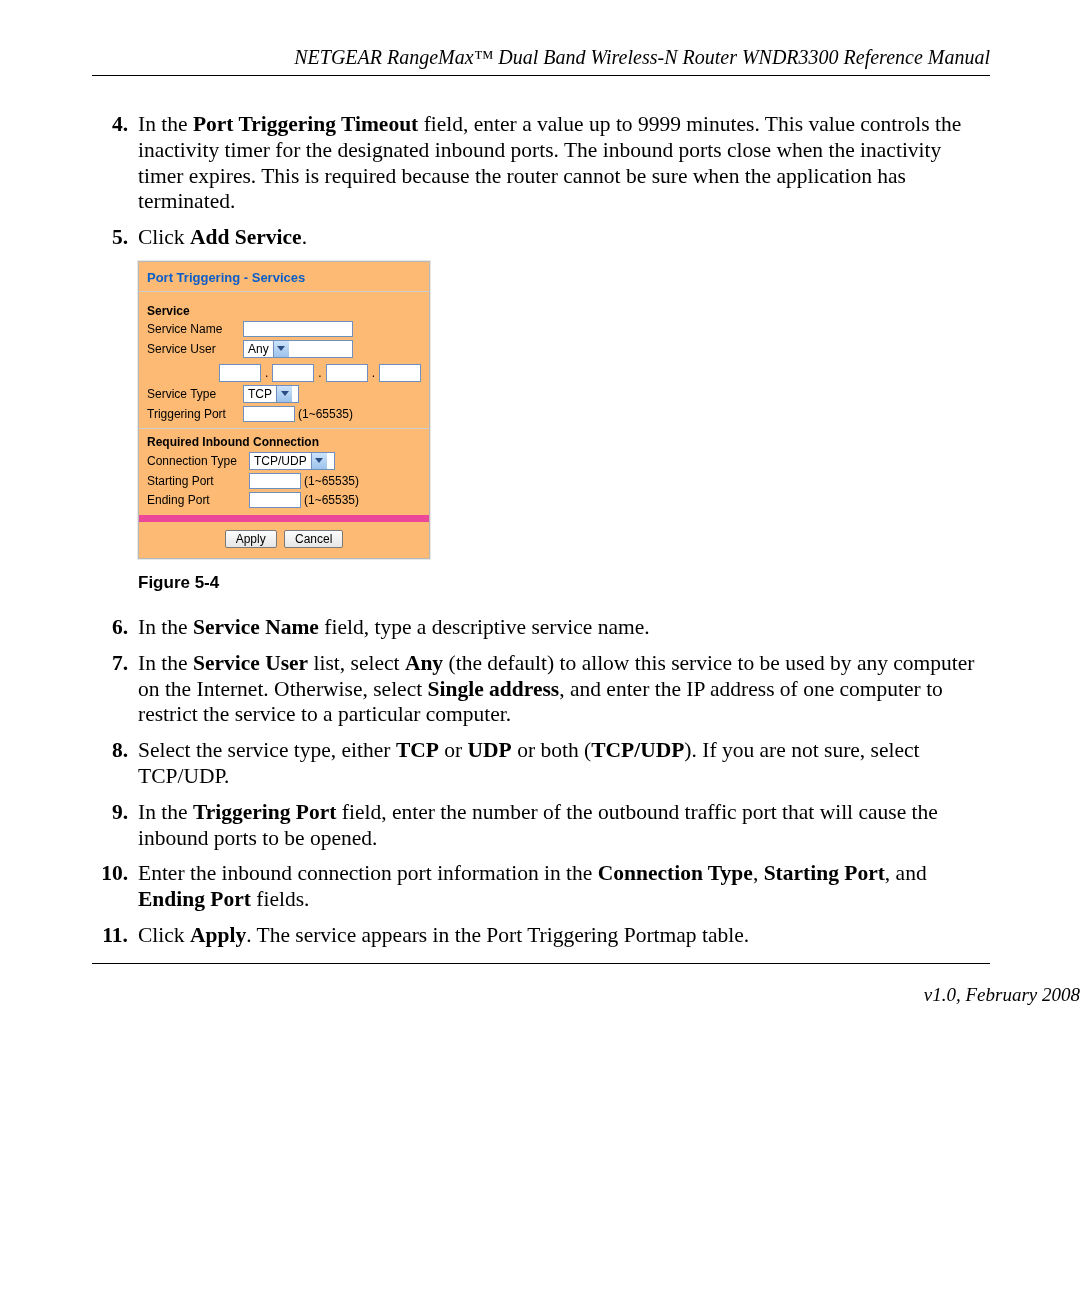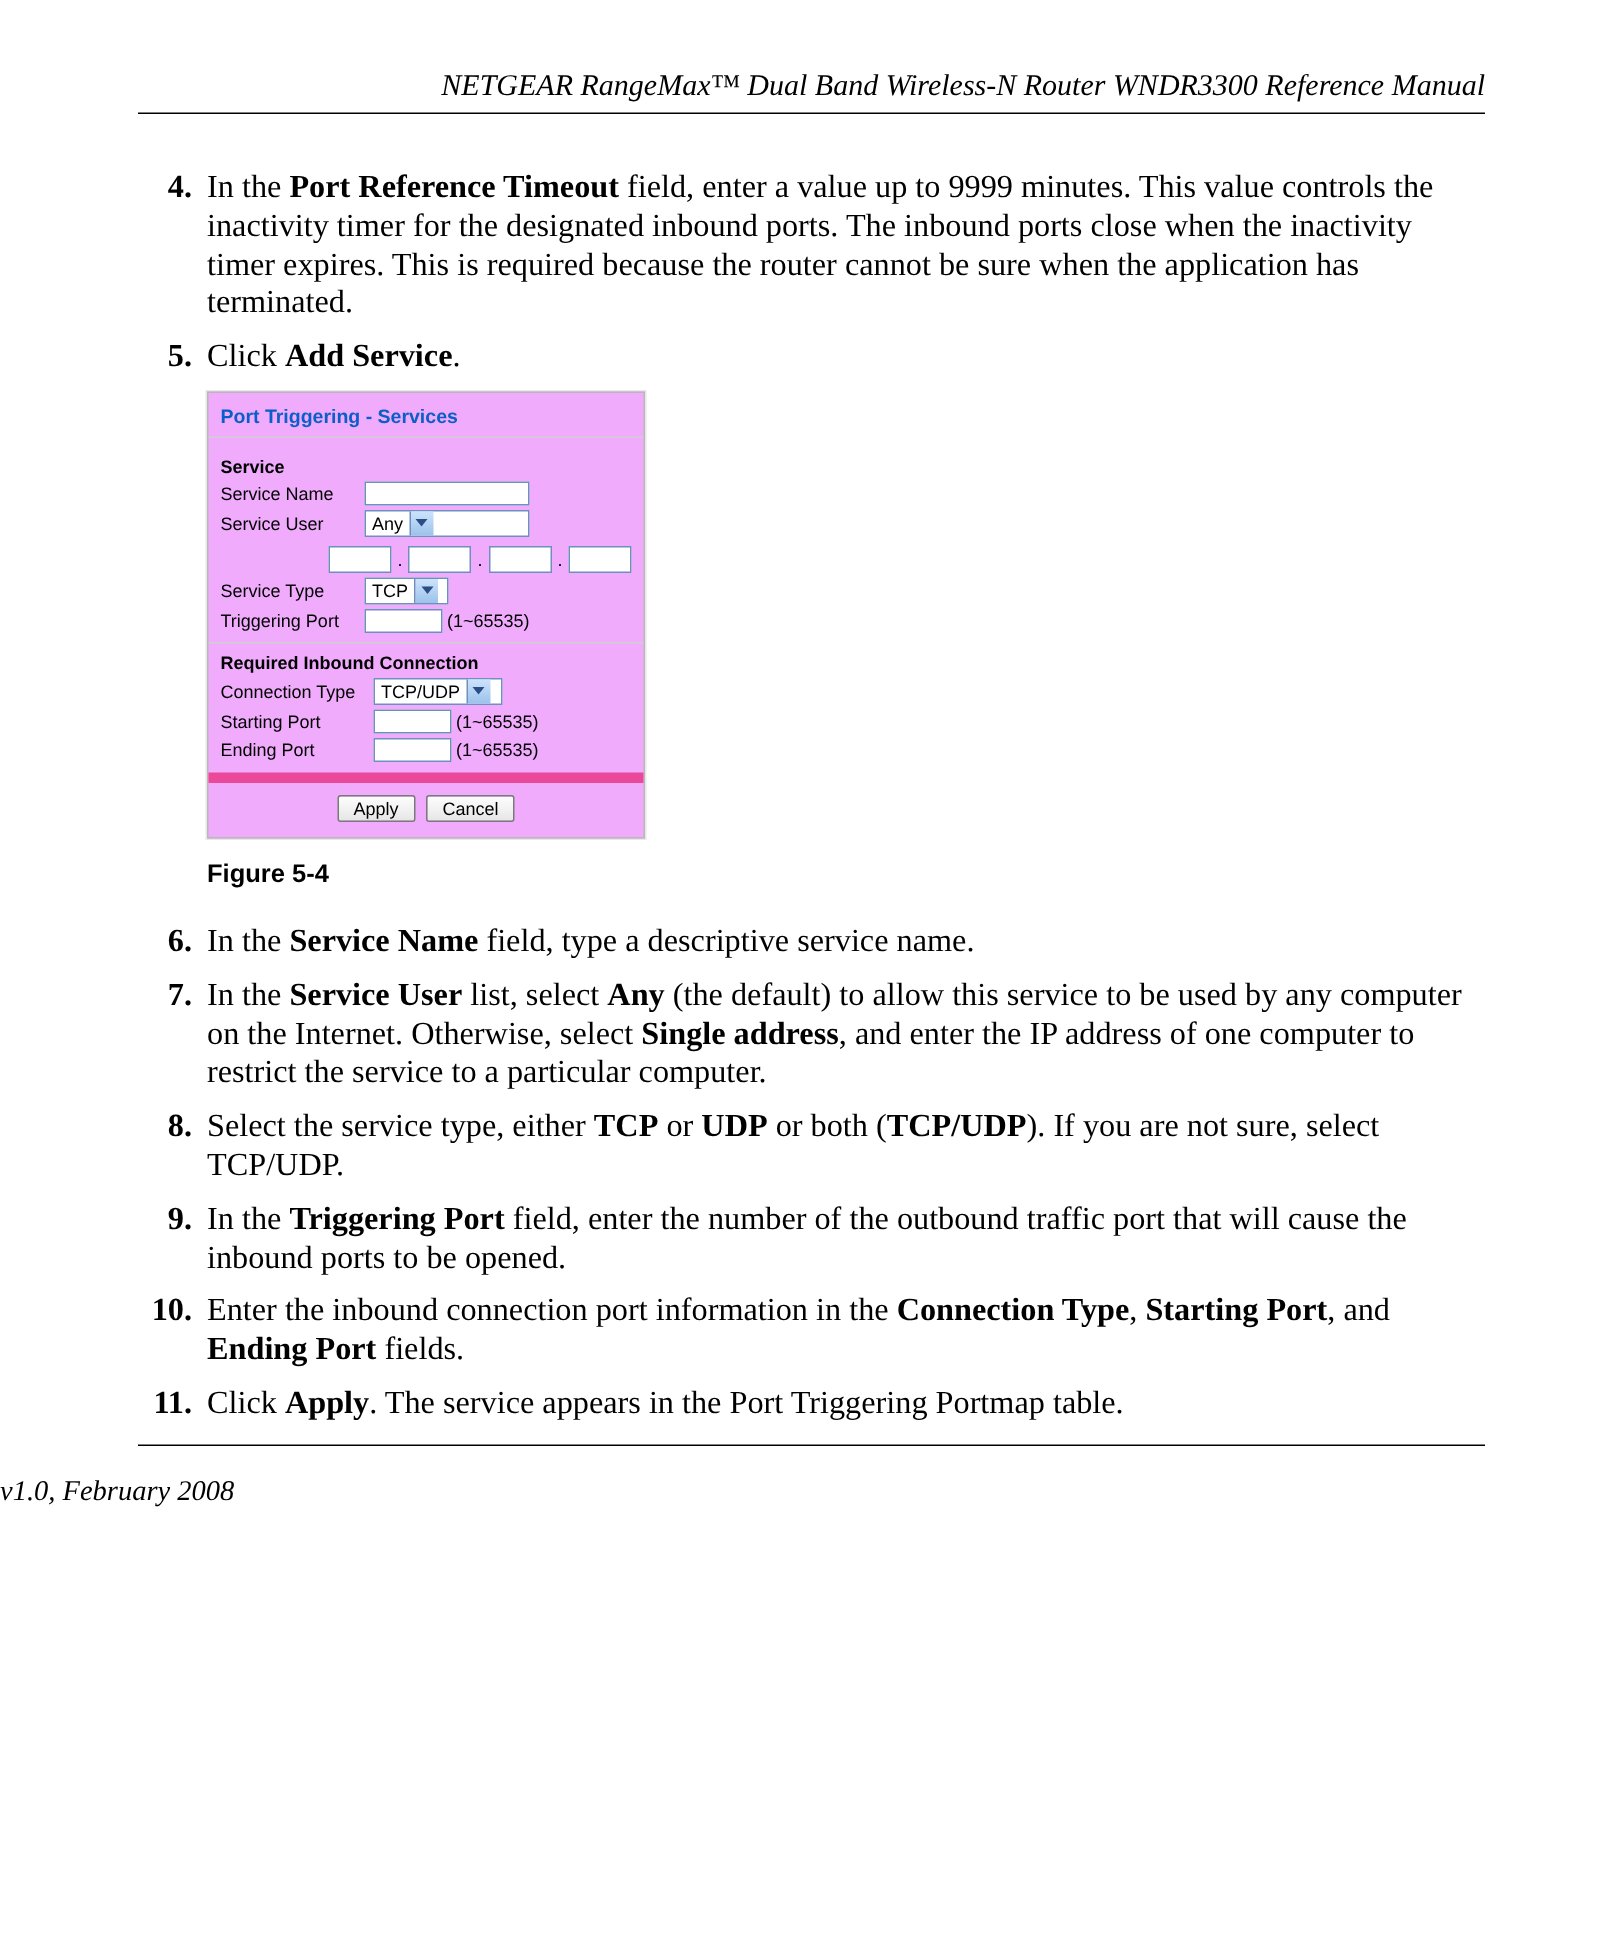--- a/index.html
+++ b/index.html
@@ -47,21 +47,21 @@
     font-weight: bold;
     font-size: 17px;
     margin: 14px 0 22px 46px;
   }
 
   
   .shot-wrap { margin: 10px 0 0 46px; }
   .shot {
     width: 290px;
     border: 1px solid #b8b8b8;
-    background: #f0abfc;
+    background: #fdba74;
     font-family: Arial, Helvetica, sans-serif;
     font-size: 12px;
     color: #000;
     box-shadow: 0 0 0 1px #e8e8e8;
   }
   .shot-title {
     color: #0a5ec9;
     font-weight: bold;
     font-size: 13px;
     padding: 8px 8px 6px 8px;
@@ -136,39 +136,39 @@
   .footer-row {
     display: flex;
     justify-content: space-between;
     font-family: Arial, Helvetica, sans-serif;
     font-size: 18px;
   }
   .version {
     position: absolute;
     left: 0; right: 0;
     bottom: 74px;
-    text-align: left;
+    text-align: right;
     font-style: italic;
     font-size: 19px;
   }
 </style>
 </head>
 <body>
 
 <div class="page">
 
   <div class="header">
     <span>NETGEAR RangeMax™ Dual Band Wireless-N Router WNDR3300 Reference Manual</span>
   </div>
   <hr class="header-rule">
 
   <div class="step-row">
     <div class="step-num">4.</div>
     <div class="step-body">
-      <span>In the </span><b>Port Reference Timeout</b><span> field, enter a value up to 9999 minutes. This value controls the inactivity timer for the designated inbound ports. The inbound ports close when the inactivity timer expires. This is required because the router cannot be sure when the application has terminated.</span>
+      <span>In the </span><b>Port Triggering Timeout</b><span> field, enter a value up to 9999 minutes. This value controls the inactivity timer for the designated inbound ports. The inbound ports close when the inactivity timer expires. This is required because the router cannot be sure when the application has terminated.</span>
     </div>
   </div>
 
   <div class="step-row" style="margin-top:6px;">
     <div class="step-num">5.</div>
     <div class="step-body">
       <span>Click </span><b>Add Service</b><span>.</span>
     </div>
   </div>
 

